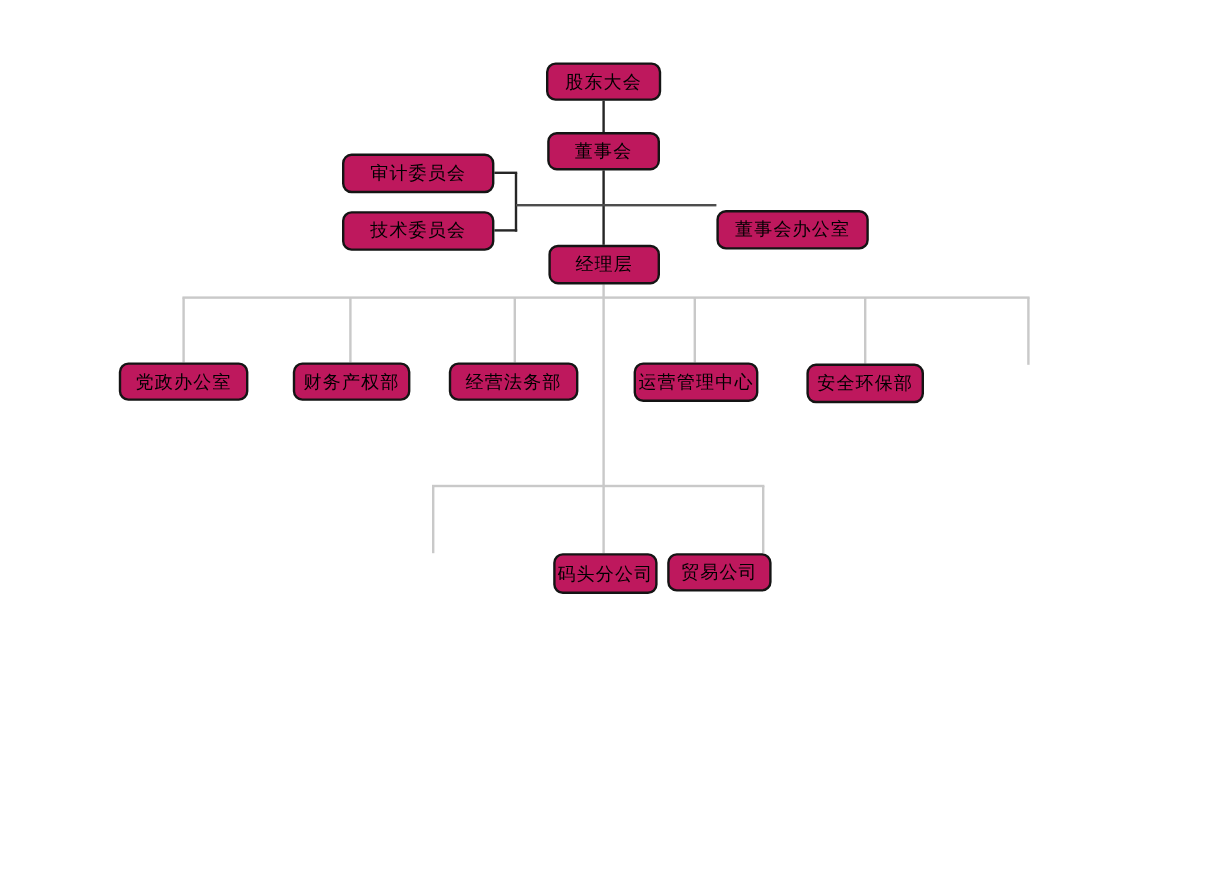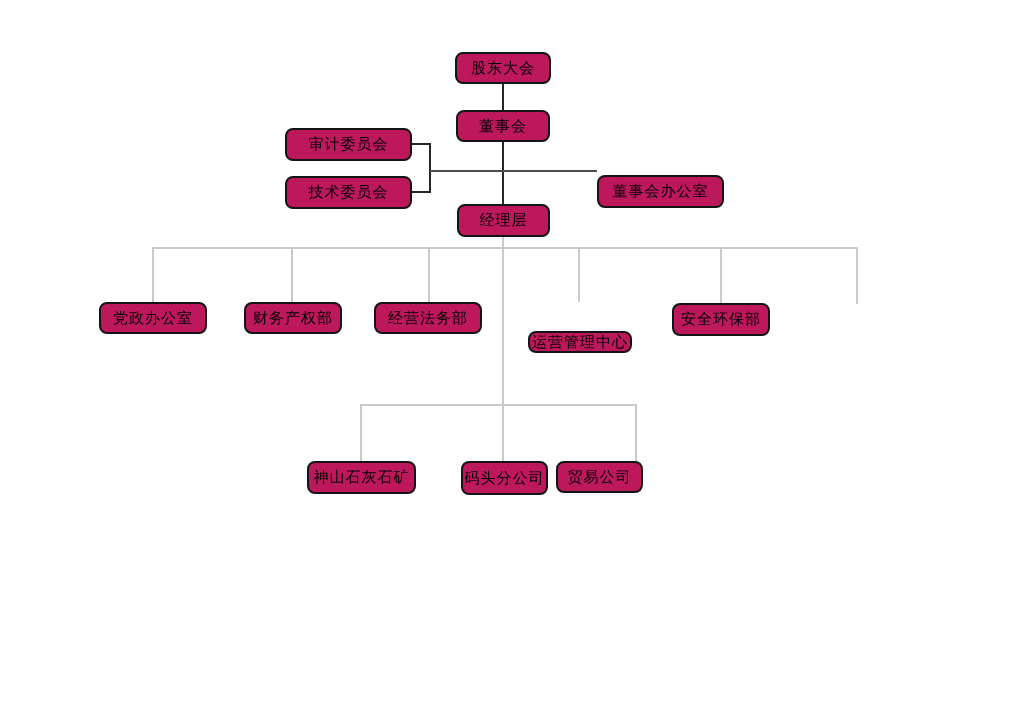--- a/index.html
+++ b/index.html
@@ -56,19 +56,18 @@
 
   <div class="node" style="left:455px; top:52px;  width:96px;  height:32px;">股东大会</div>
   <div class="node" style="left:456px; top:110px; width:94px;  height:32px;">董事会</div>
   <div class="node" style="left:285px; top:128px; width:127px; height:33px;">审计委员会</div>
   <div class="node" style="left:285px; top:176px; width:127px; height:33px;">技术委员会</div>
   <div class="node" style="left:597px; top:154px; width:127px; height:33px;margin-top:21px;">董事会办公室</div>
   <div class="node" style="left:457px; top:204px; width:93px;  height:33px;">经理层</div>
   <div class="node" style="left:99px;  top:302px; width:108px; height:32px;">党政办公室</div>
   <div class="node" style="left:244px; top:302px; width:98px;  height:32px;">财务产权部</div>
   <div class="node" style="left:374px; top:302px; width:108px; height:32px;">经营法务部</div>
-  <div class="node" style="left:528px; top:302px; width:104px; height:22px;margin-top:29px;">运营管理中心</div>
+  <div class="node" style="left:528px; top:302px; width:104px; height:33px;">运营管理中心</div>
   <div class="node" style="left:672px; top:303px; width:98px;  height:33px;text-align:center;">安全环保部</div>
-  <div class="node" style="left:307px; top:461px; width:109px; height:33px;">神山石灰石矿</div>
   <div class="node" style="left:461px; top:461px; width:87px;  height:34px;">码头分公司</div>
   <div class="node" style="left:556px; top:461px; width:87px;  height:32px;">贸易公司</div>
 
 </div>
 
 </body></html>

